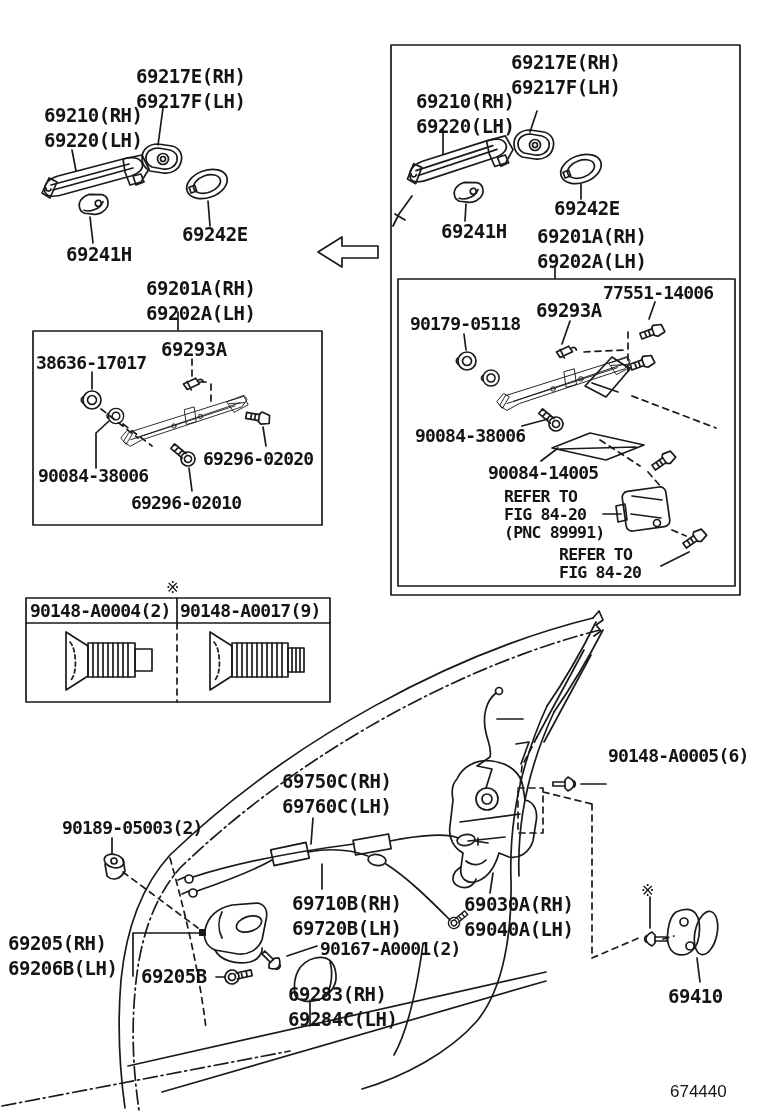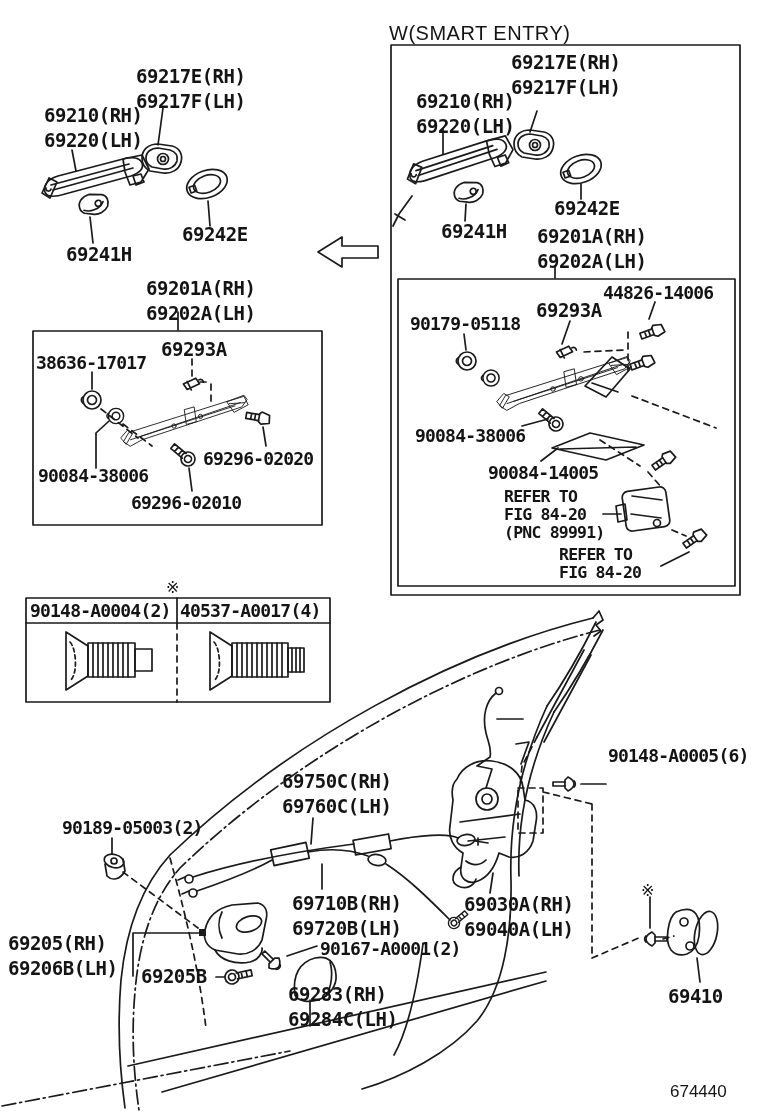--- a/index.html
+++ b/index.html
@@ -247,50 +247,49 @@
 
 <div class="lbl" style="left:136px;top:64px">69217E(RH)
 69217F(LH)</div>
 <div class="lbl" style="left:44px;top:103px">69210(RH)
 69220(LH)</div>
 <div class="lbl" style="left:66px;top:242px">69241H</div>
 <div class="lbl" style="left:182px;top:222px">69242E</div>
 <div class="lbl" style="left:146px;top:276px">69201A(RH)
 69202A(LH)</div>
 
-<div class="lbl hdr" style="left:389px;top:21px">W(SMART ENTRY)</div>
 <div class="lbl" style="left:511px;top:50px">69217E(RH)
 69217F(LH)</div>
 <div class="lbl" style="left:416px;top:89px">69210(RH)
 69220(LH)</div>
 <div class="lbl" style="left:554px;top:196px">69242E</div>
 <div class="lbl" style="left:441px;top:219px">69241H</div>
 <div class="lbl" style="left:537px;top:224px">69201A(RH)
 69202A(LH)</div>
 
-<div class="lbl f18" style="left:603px;top:281px">44826-14006</div>
+<div class="lbl f18" style="left:603px;top:281px">77551-14006</div>
 <div class="lbl" style="left:536px;top:298px">69293A</div>
 <div class="lbl f18" style="left:410px;top:312px">90179-05118</div>
 <div class="lbl f18" style="left:415px;top:424px">90084-38006</div>
 <div class="lbl f18" style="left:488px;top:461px">90084-14005</div>
 <div class="lbl f16" style="left:504px;top:488px">REFER TO
 FIG 84-20
 (PNC 89991)</div>
 <div class="lbl f16" style="left:559px;top:546px">REFER TO
 FIG 84-20</div>
 
 <div class="lbl" style="left:161px;top:337px">69293A</div>
 <div class="lbl f18" style="left:36px;top:351px">38636-17017</div>
 <div class="lbl f18" style="left:38px;top:464px">90084-38006</div>
 <div class="lbl f18" style="left:203px;top:447px">69296-02020</div>
 <div class="lbl f18" style="left:131px;top:491px">69296-02010</div>
 
 <div class="lbl mark" style="left:166px;top:575px">※</div>
 <div class="lbl f18" style="left:30px;top:599px">90148-A0004(2)</div>
-<div class="lbl f18" style="left:180px;top:599px">40537-A0017(4)</div>
+<div class="lbl f18" style="left:180px;top:599px">90148-A0017(9)</div>
 
 <div class="lbl f18" style="left:608px;top:744px">90148-A0005(6)</div>
 <div class="lbl" style="left:282px;top:769px">69750C(RH)
 69760C(LH)</div>
 <div class="lbl f18" style="left:62px;top:816px">90189-05003(2)</div>
 <div class="lbl" style="left:292px;top:891px">69710B(RH)
 69720B(LH)</div>
 <div class="lbl" style="left:464px;top:892px">69030A(RH)
 69040A(LH)</div>
 <div class="lbl" style="left:8px;top:931px">69205(RH)

